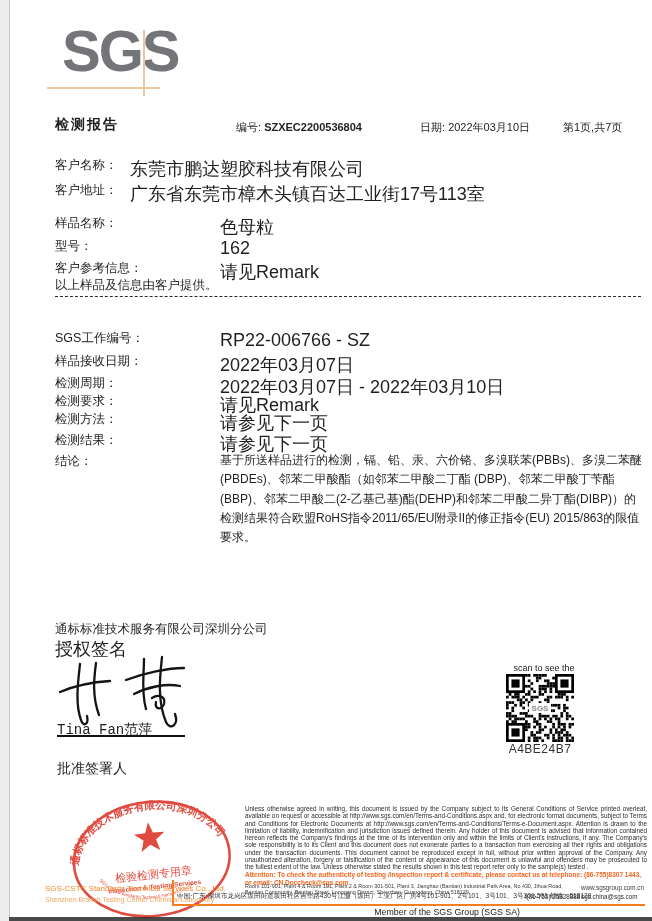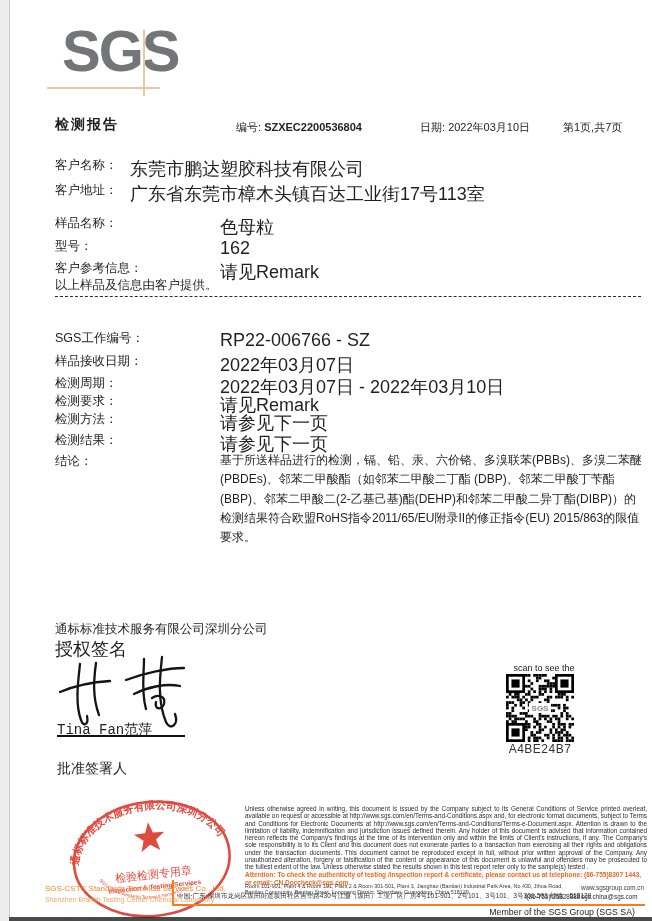--- a/index.html
+++ b/index.html
@@ -41,21 +41,21 @@
   .legal-block{left:245px;top:805px;width:402px;}
   .legal{font-size:6.35px;line-height:7.25px;text-align:justify;color:#2d2d2d;margin:0;}
   .attn{font-size:6.5px;line-height:7.4px;font-weight:bold;color:#f4641e;margin:1px 0 0 0;}
   .addr-en{left:245px;top:883px;width:330px;font-size:5.4px;line-height:6px;color:#3a3a3a;}
   .addr-web{left:581px;top:884px;font-size:6.3px;color:#3a3a3a;}
   .addr-cn{left:177px;top:892px;width:390px;font-size:6.6px;color:#2d2d2d;white-space:nowrap;}
   .addr-tel{left:525px;top:893px;font-size:6.3px;color:#2d2d2d;}
   .addr-mail{left:581px;top:893px;font-size:6.3px;color:#2d2d2d;}
   .foot-vrule{left:172px;top:880px;width:2px;height:26px;background:#f57e20;}
   .foot-hrule{left:172px;top:904px;width:473px;height:2px;background:#f57e20;}
-  .member{left:0;top:907px;width:635px;text-align:right;font-size:8.8px;color:#222;}
+  .member{left:0;top:907px;width:520px;text-align:right;font-size:8.8px;color:#222;}
   .co-en{left:45px;top:884px;font-size:8px;color:#f5882e;white-space:nowrap;}
   .lab-en{left:45px;top:896px;font-size:7px;color:#f5a55e;white-space:nowrap;}
   
   .stamp{left:70px;top:798px;transform:rotate(-6deg);opacity:.9;mix-blend-mode:multiply;}
 </style>
 </head>
 <body>
 
 <div>
 

